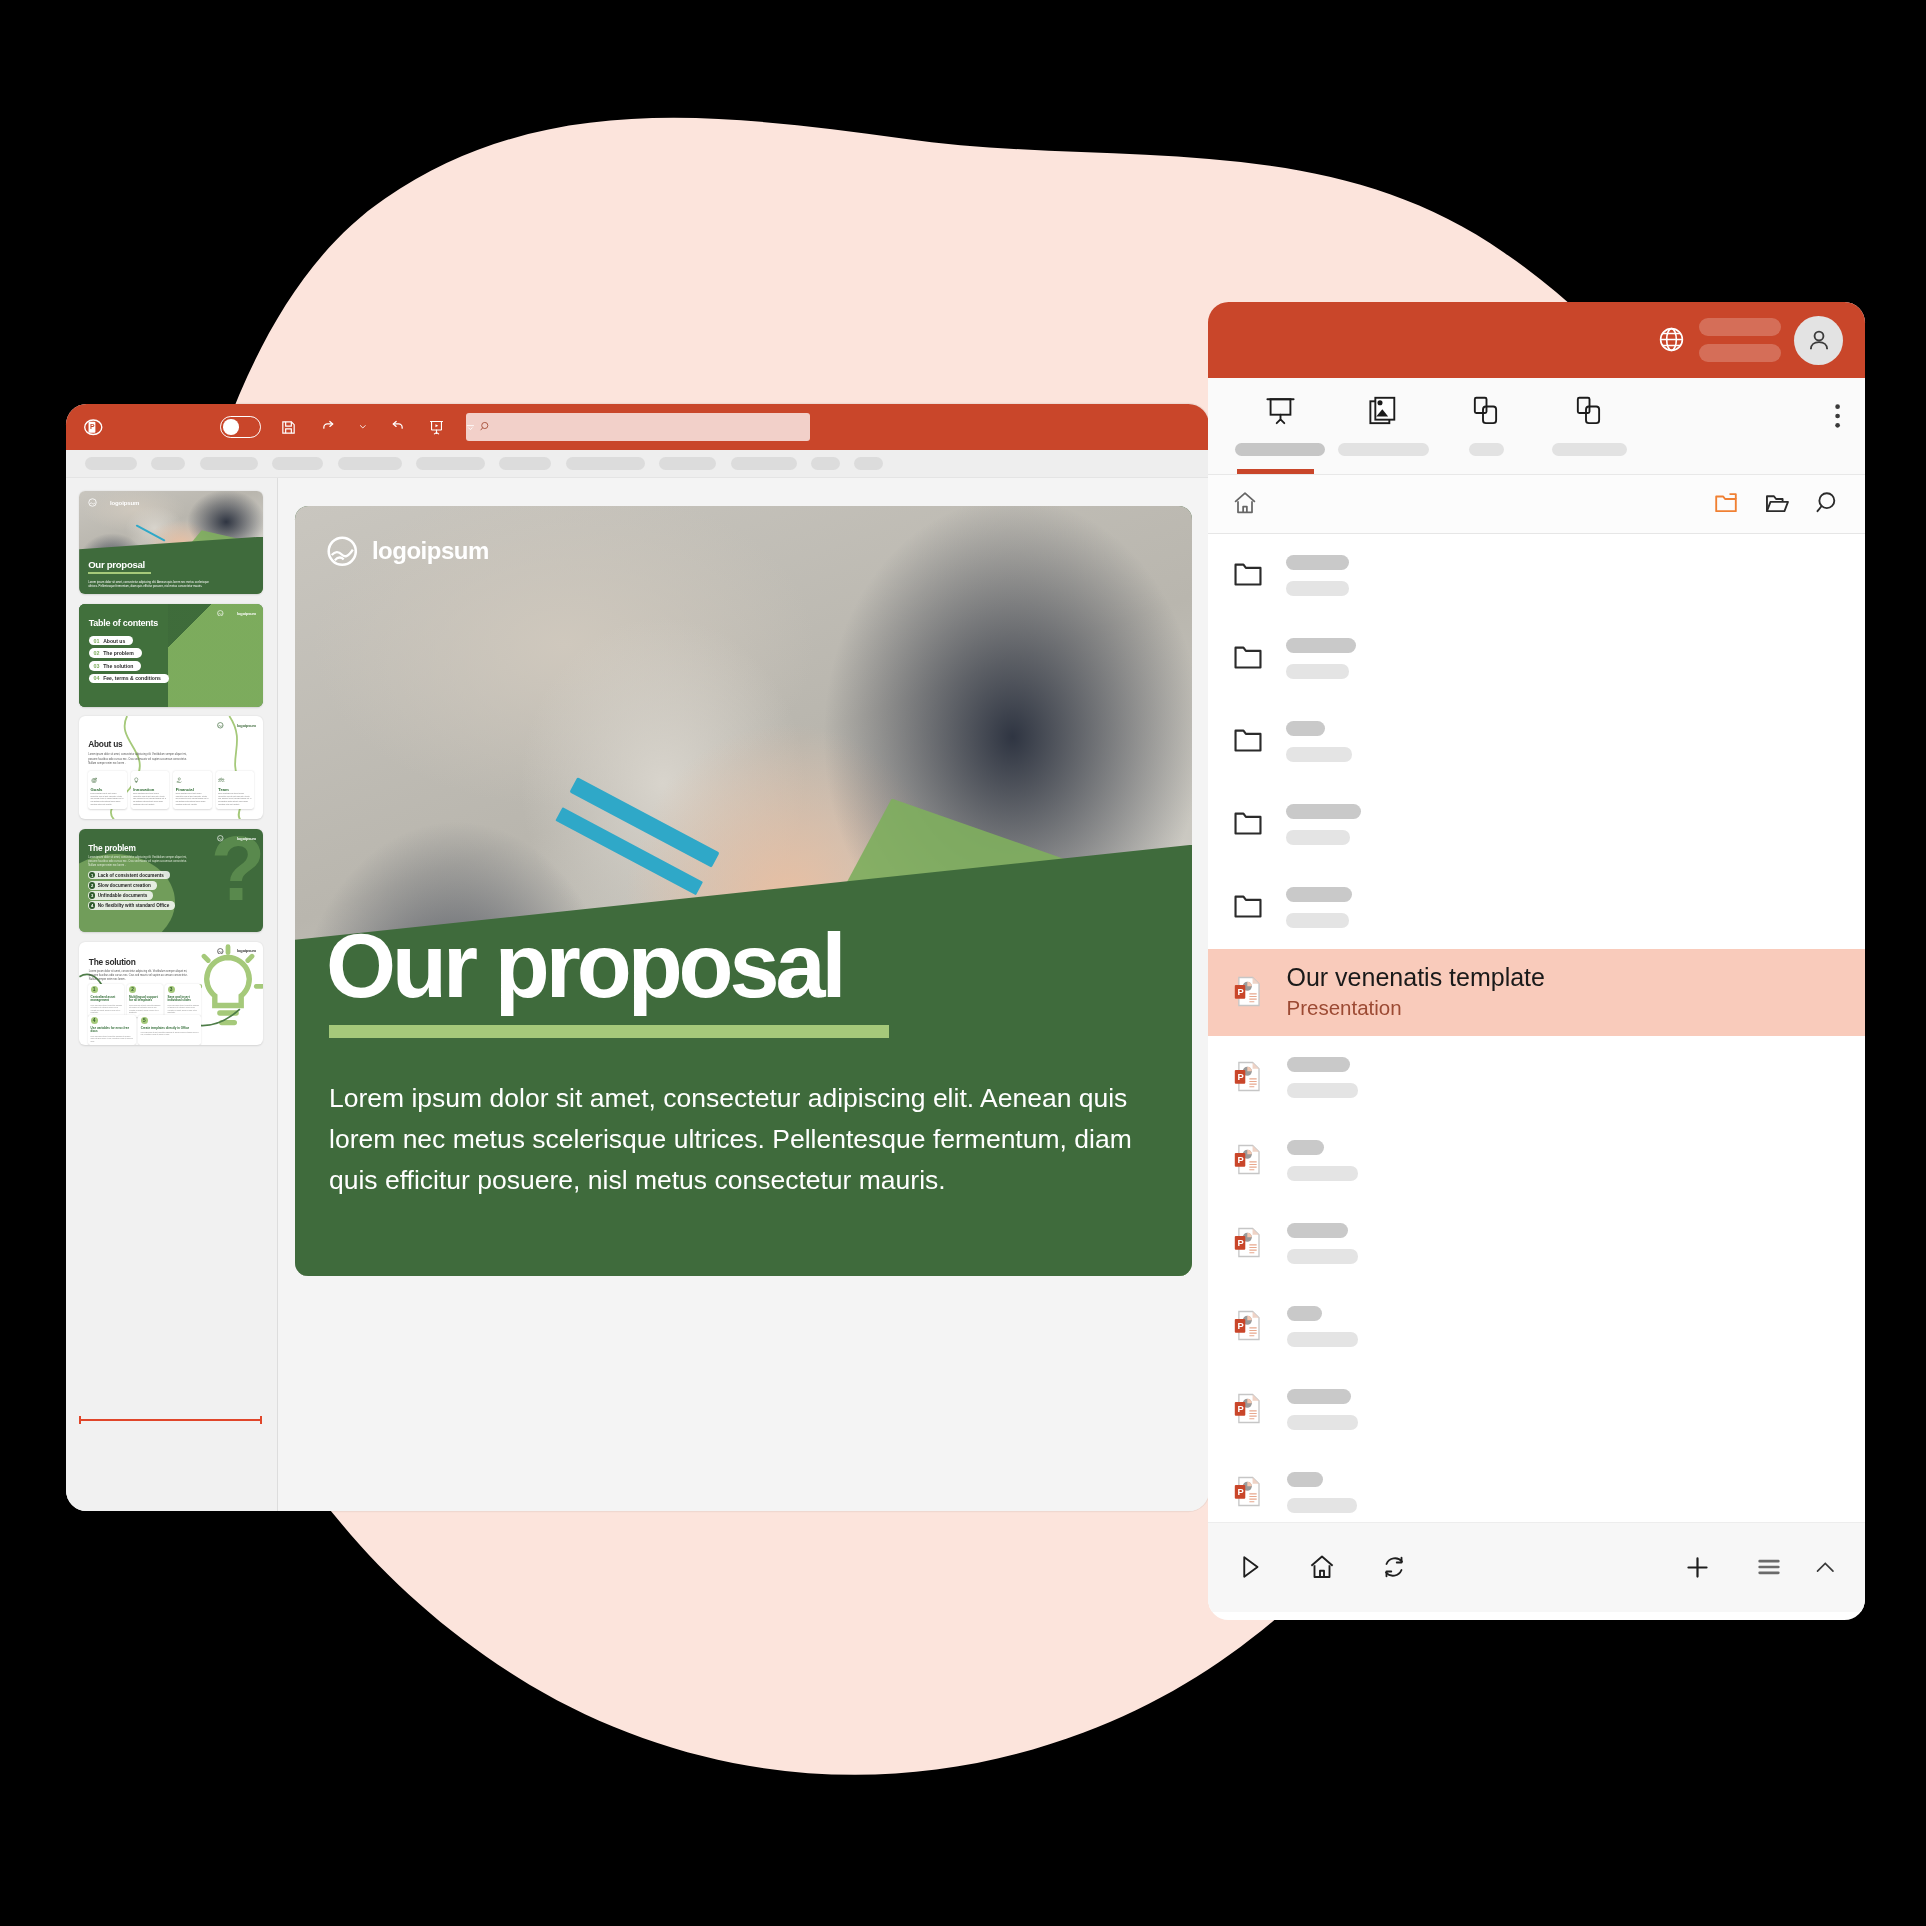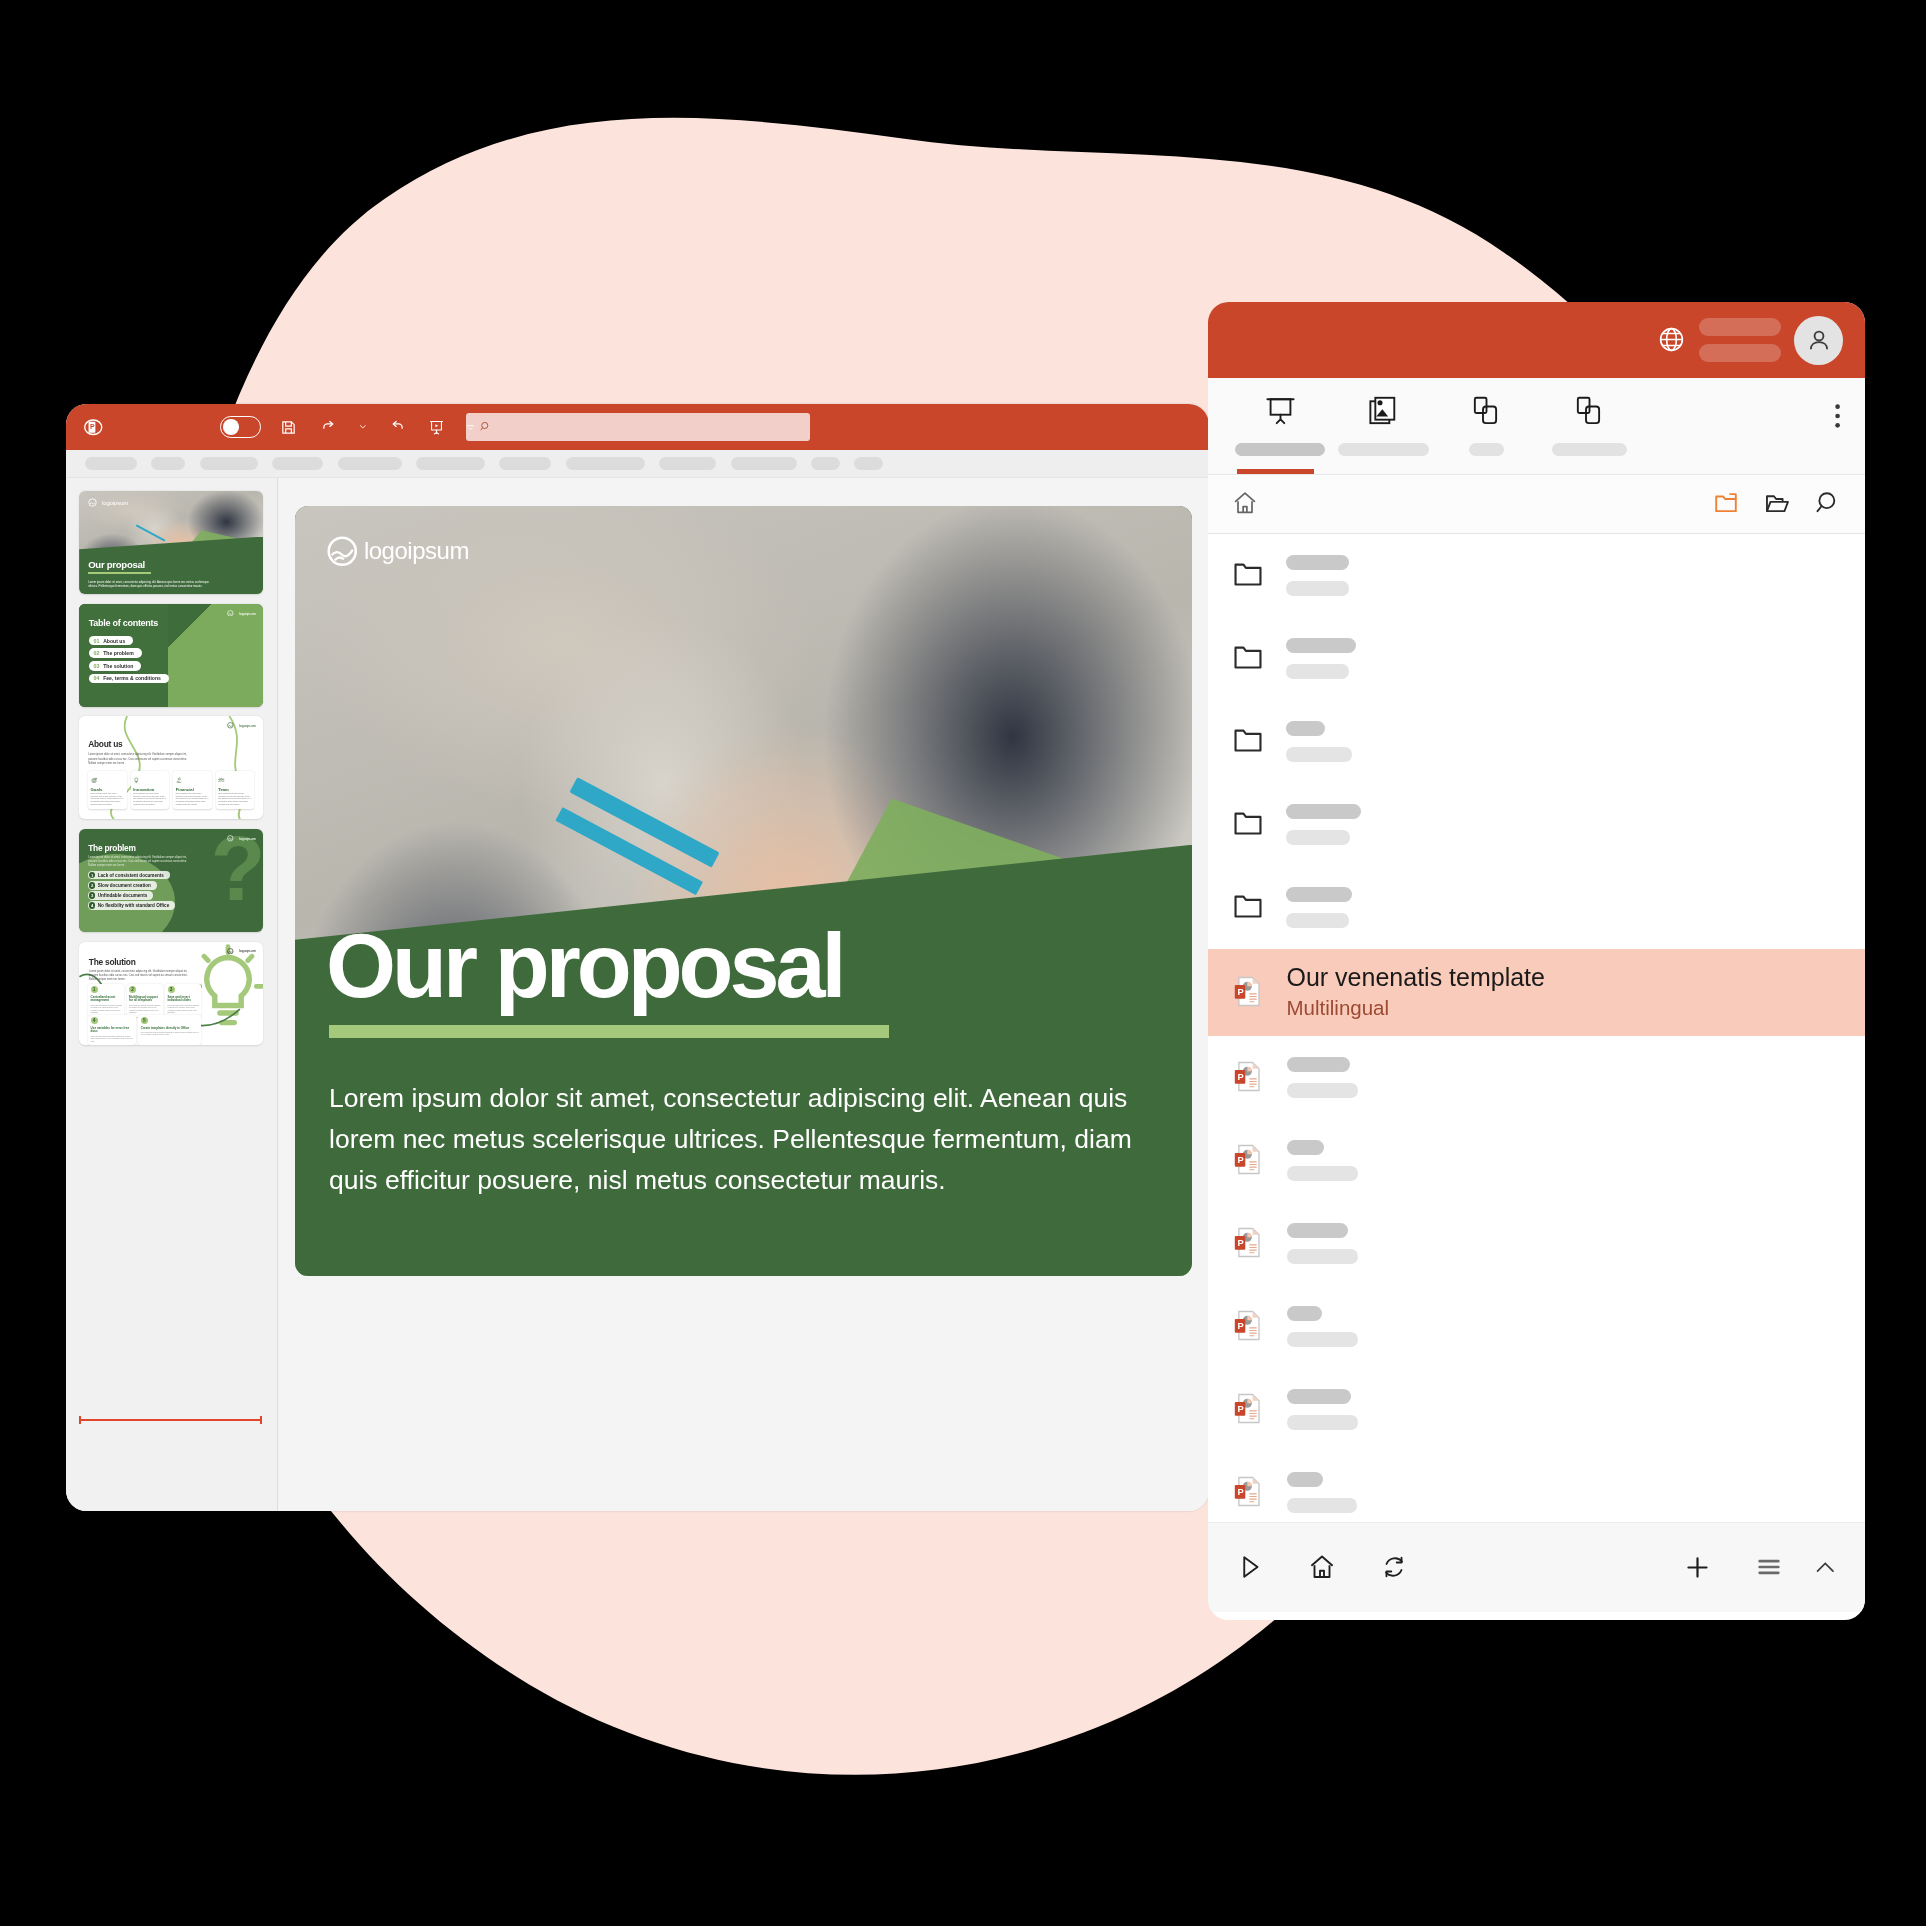--- a/index.html
+++ b/index.html
@@ -107,21 +107,21 @@
     clip-path: polygon(0 22%, 100% 0%, 100% 100%, 0 100%);
   }
   .green-wedge-light {
     position:absolute; right:0; bottom:0; width:62%; height:62%;
     background:#7fae5e; opacity:0.92;
     clip-path: polygon(46% 0%, 100% 22%, 100% 100%, 0 100%);
   }
 
   .lgi { display:flex; align-items:center; gap:5.4px; }
   .lgi .ring { display:block; }
-  .lgi span { color:#fff; font-weight:normal; letter-spacing:-0.02em; }
+  .lgi span { color:#fff; font-weight:bold; letter-spacing:-0.02em;margin-left:8px; }
 
   
   #mobile-window {
     position: absolute;
     left: 1208px; top: 302px;
     width: 657px; height: 1318px;
     background: #ffffff;
     border-radius: 20.5px;
     overflow: hidden;
   }
@@ -641,21 +641,21 @@
           <path d="M14.8 2.4l4.4 4.3h-4.4z" fill="#efd3c6"></path>
           <circle cx="11.2" cy="8.4" r="3.1" fill="#9a9a9a"></circle>
           <path d="M11.2 5.3a3.1 3.1 0 0 1 3.1 3.1h-3.1z" fill="#f3c7b0"></path>
           <path d="M12.6 13.6h5M12.6 15.4h5M12.6 17.2h5M12.6 19h3.4" stroke="#e8a88d" stroke-width="0.8"></path>
           <rect x="2.6" y="7.6" width="7.2" height="9.4" rx="0.7" fill="#c9462a"></rect>
           <text x="4.4" y="14.6" font-size="6.4" font-weight="bold" fill="#fff" font-family="Liberation Sans, sans-serif">P</text>
         </svg>
       </span>
       <span>
         <div class="mb-title">Our venenatis template</div>
-        <div class="mb-sub">Multilingual</div>
+        <div class="mb-sub">Presentation</div>
       </span>
     </div>
 
     <div class="mb-row">
       <span><svg width="35" height="35" viewBox="0 0 24 24">
             <path d="M5.4 2.4h9.4l4.4 4.3v14.9H5.4z" fill="#fff" stroke="#c6c6c6" stroke-width="0.9"></path>
             <path d="M14.8 2.4l4.4 4.3h-4.4z" fill="#efd3c6"></path>
             <circle cx="11.2" cy="8.4" r="3.1" fill="#9a9a9a"></circle>
             <path d="M11.2 5.3a3.1 3.1 0 0 1 3.1 3.1h-3.1z" fill="#f3c7b0"></path>
             <path d="M12.6 13.6h5M12.6 15.4h5M12.6 17.2h5M12.6 19h3.4" stroke="#e8a88d" stroke-width="0.8"></path>

